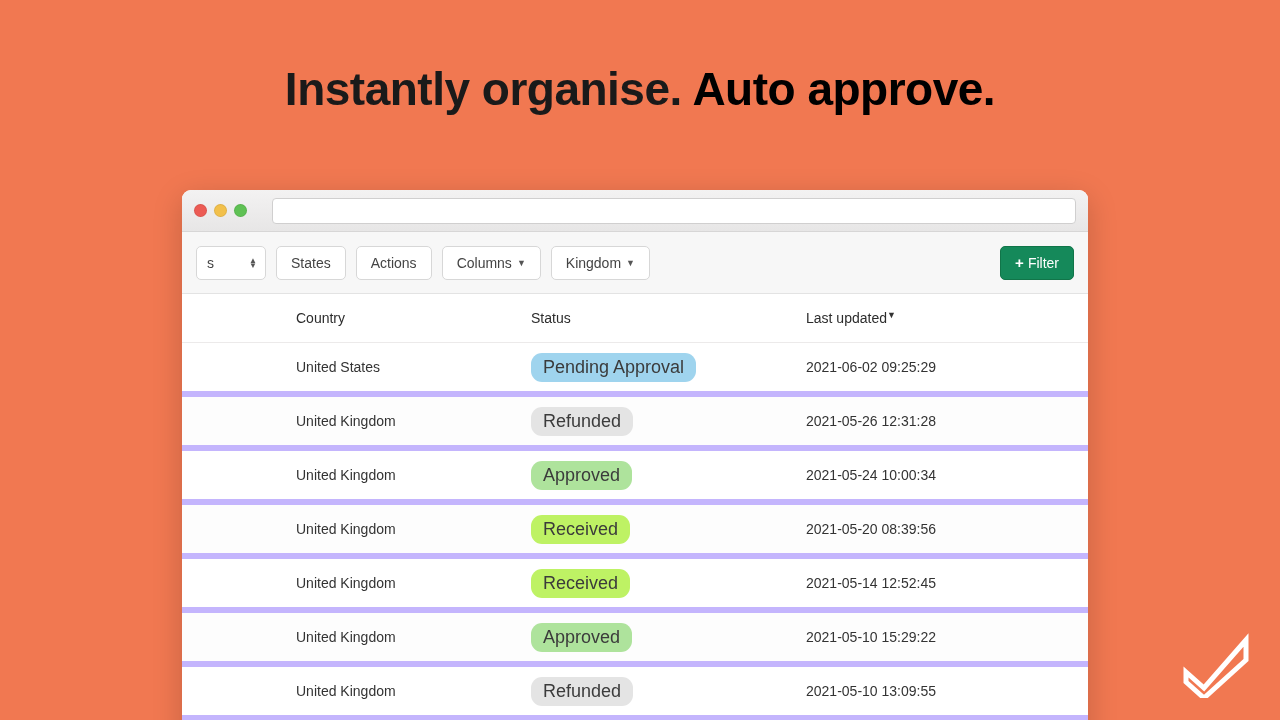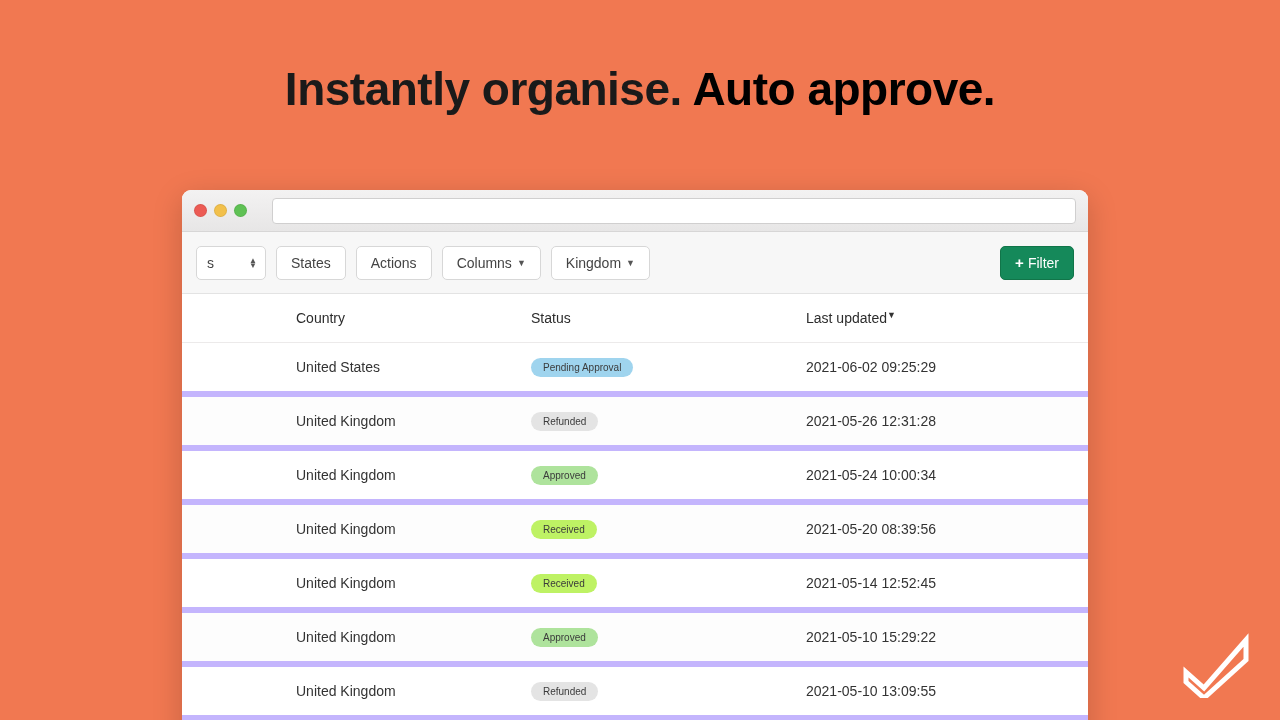--- a/index.html
+++ b/index.html
@@ -128,21 +128,21 @@
     font-size: 14px;
     color: #333;
   }
   .trow:nth-child(even) { background: #fdfdfd; }
 
   .badge {
     display: inline-flex;
     align-items: center;
     padding: 4px 12px;
     border-radius: 11px;
-    font-size: 10px;
+    font-size: 18px;
     color: #3b3b3b;
   }
   .badge-pending  { background: #9fd4ee; }
   .badge-refunded { background: #e4e4e4; }
   .badge-approved { background: #aee39c; }
   .badge-received { background: #bef264; }
 
   
   .corner-logo {
     position: absolute;

